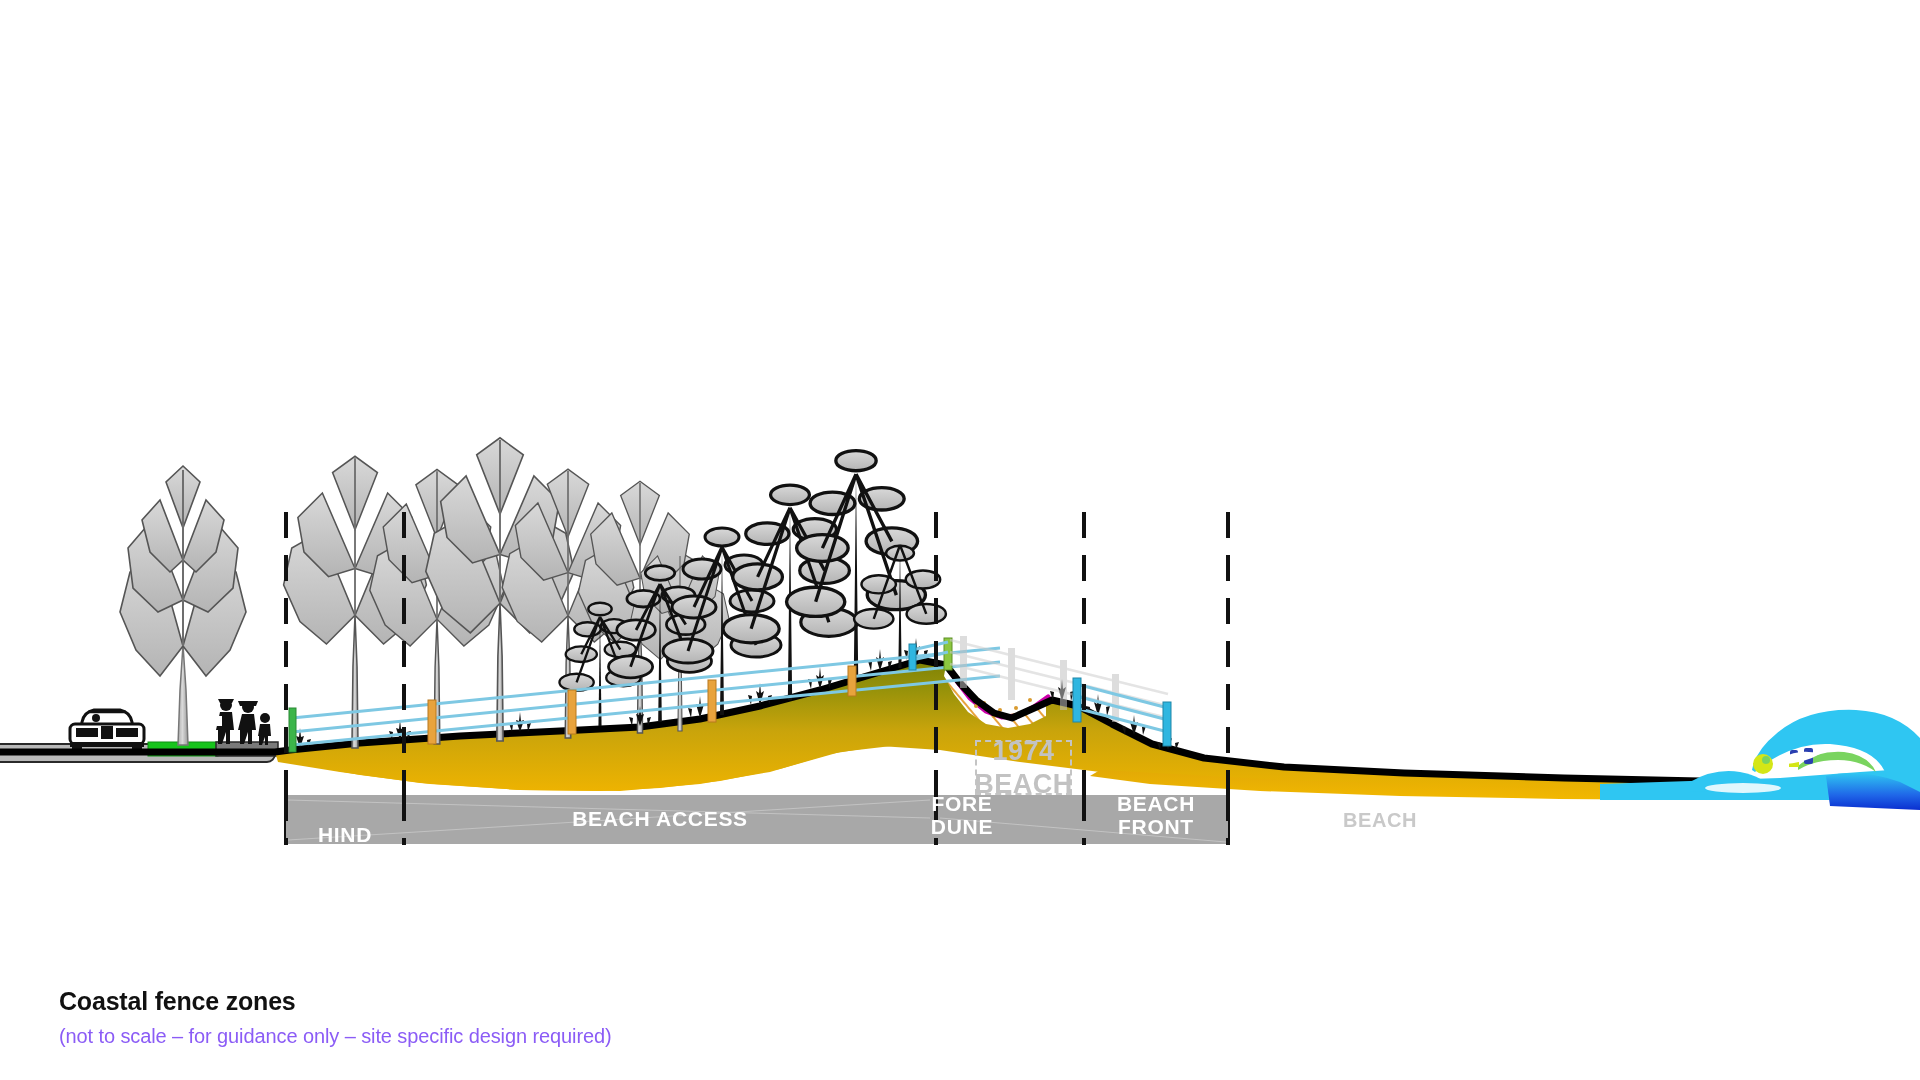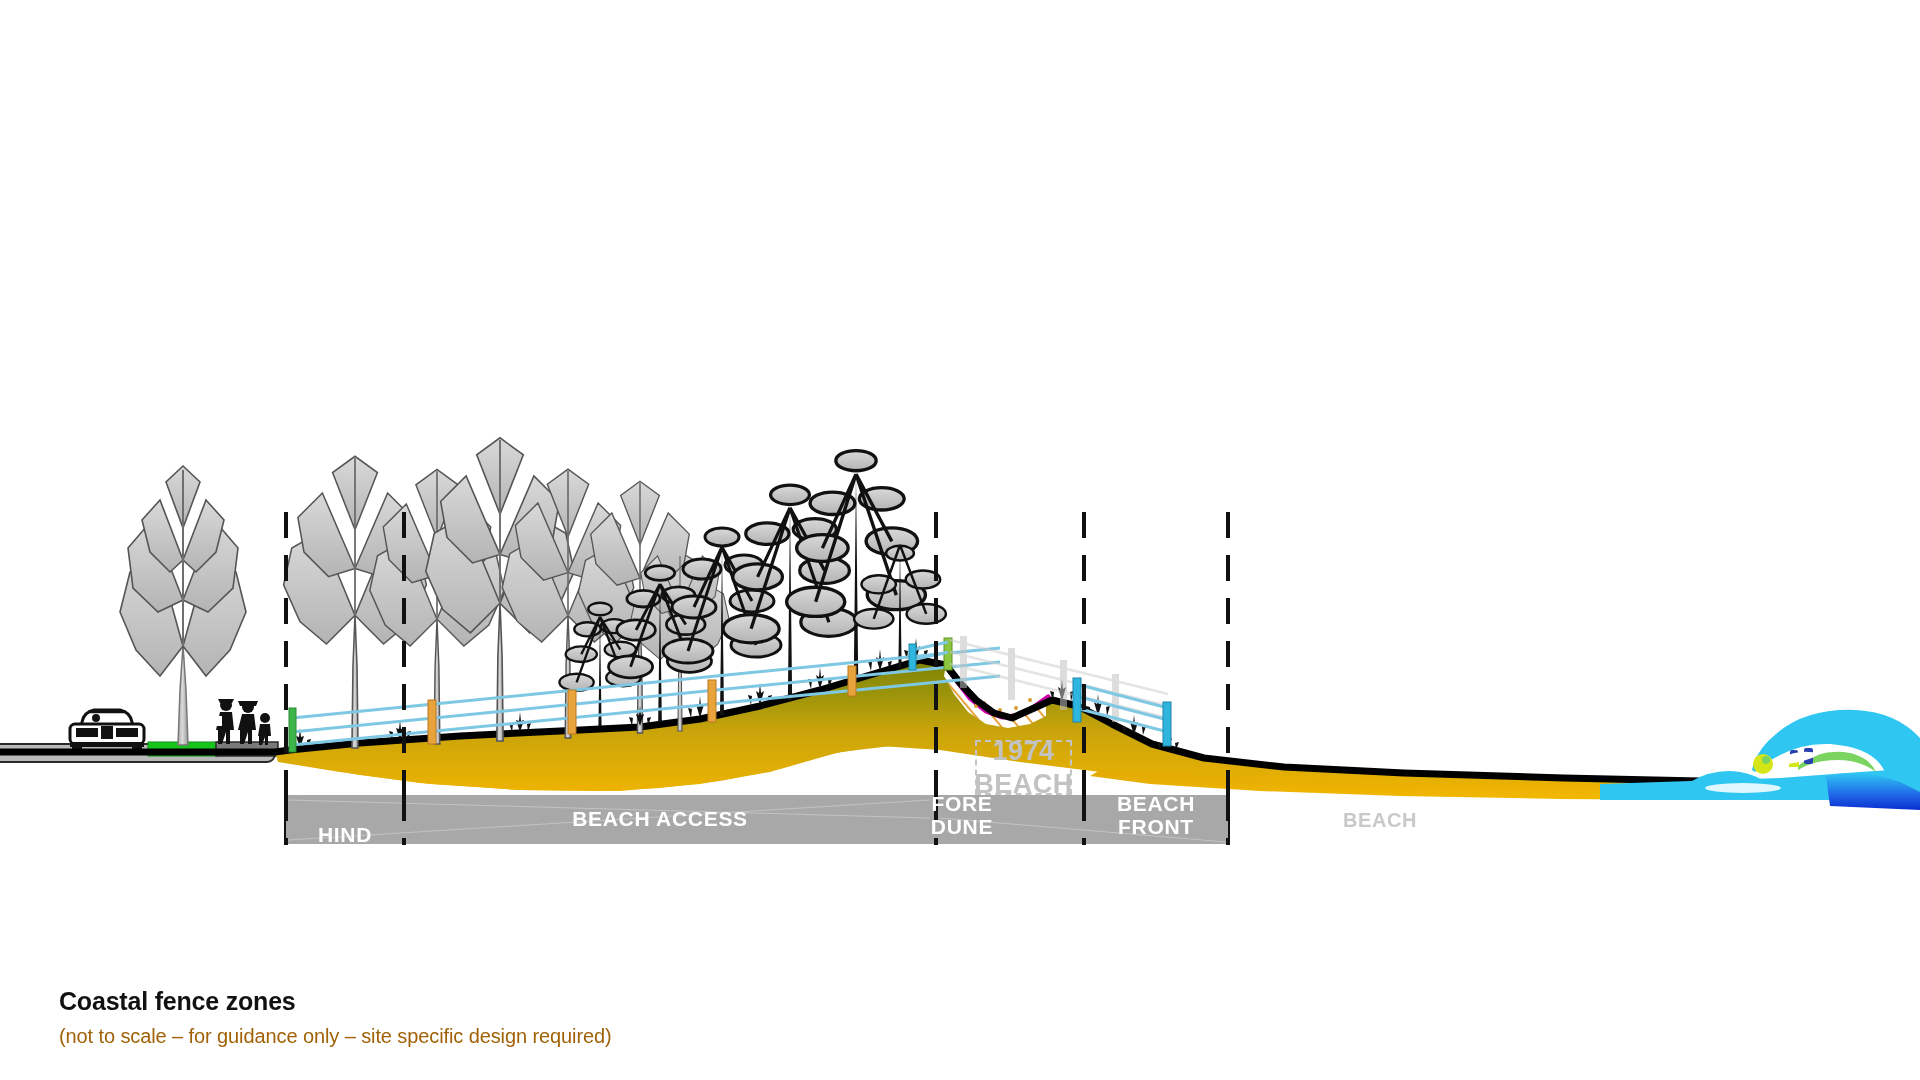--- a/index.html
+++ b/index.html
@@ -11,21 +11,21 @@
   }
   #stage { position:relative; width:1920px; height:1080px; }
   svg.diagram { position:absolute; left:0; top:0; width:1920px; height:1080px; }
 
   .caption-block { position:absolute; left:59px; top:942px;margin-top:44px; }
   .caption-title {
     font-size:25px; font-weight:bold; color:#111111;
     letter-spacing:-0.2px; line-height:1.22;
   }
   .caption-sub {
-    font-size:20px; font-weight:normal; color:#a16207;
+    font-size:20px; font-weight:normal; color:#8b5cf6;
     margin-top:7px; letter-spacing:-0.1px; line-height:1.2;
   }
 
   .zonelabel {
     position:absolute; text-align:center; color:#ffffff;
     font-size:21px; font-weight:bold; letter-spacing:0.7px;
     line-height:1.08; text-transform:uppercase;
   }
   .greylabel {
     position:absolute; text-align:center; color:#c9c9c9;

